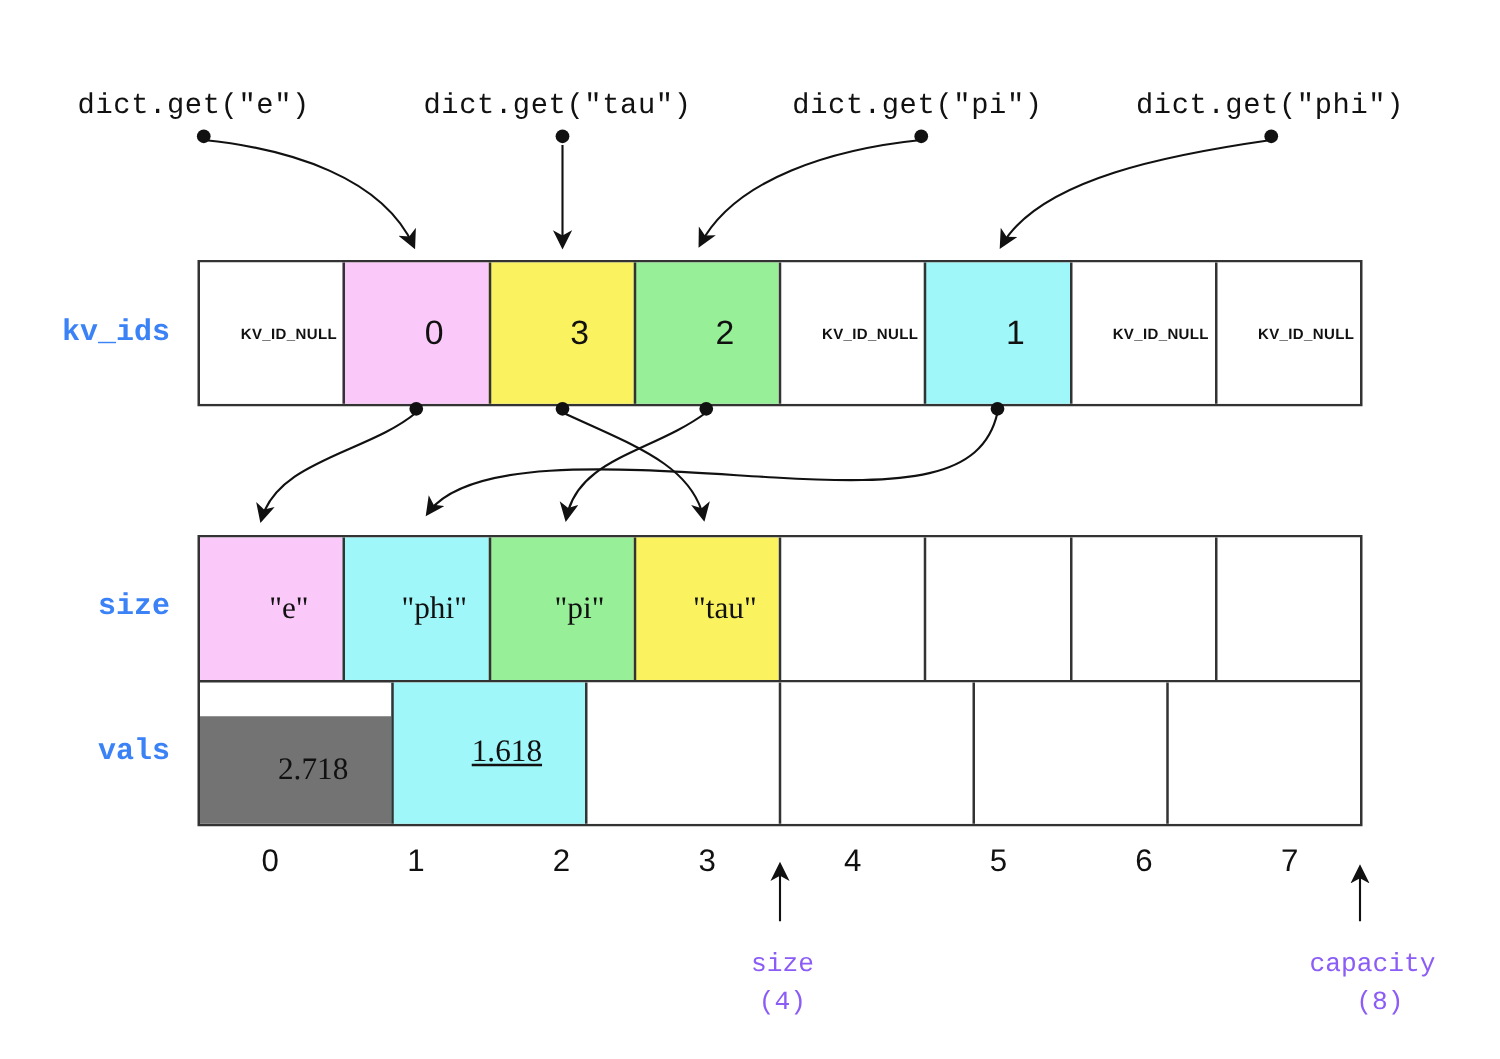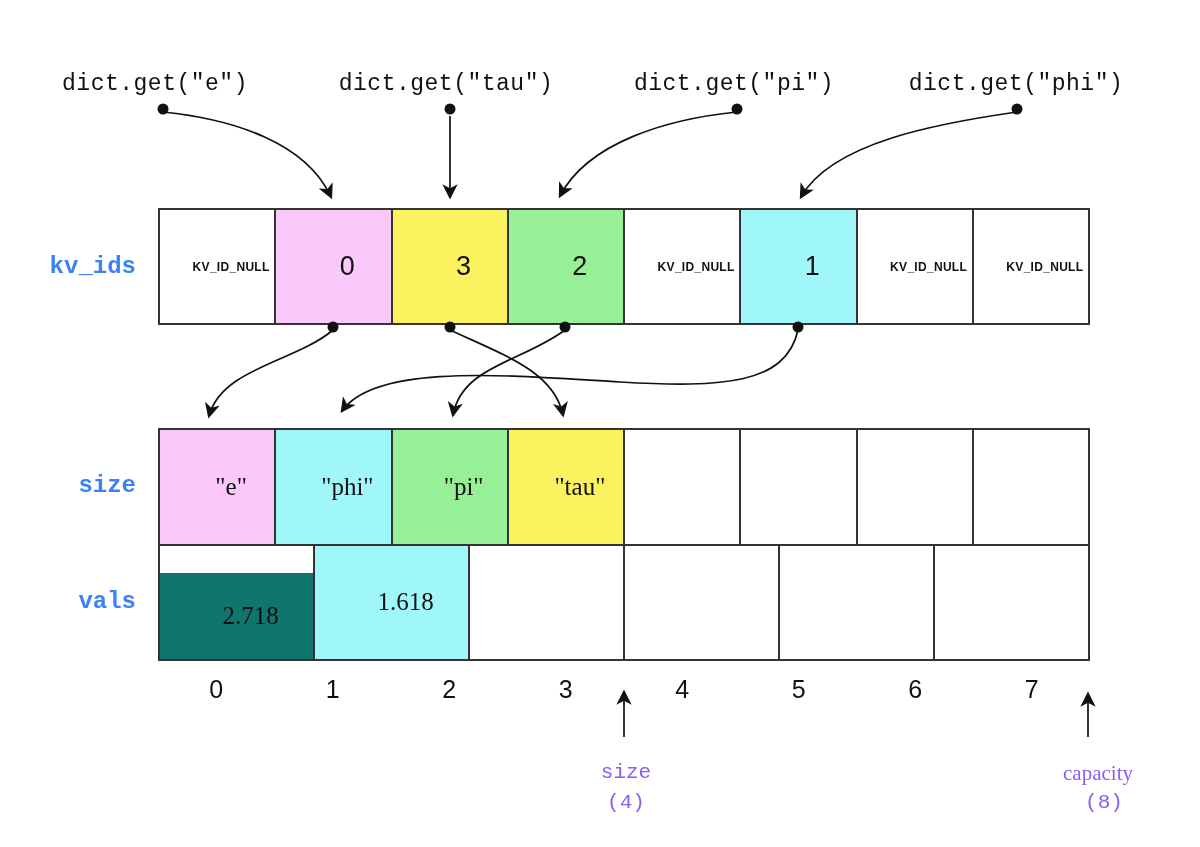--- a/index.html
+++ b/index.html
@@ -60,21 +60,21 @@
   }
 
   
   .anno{
     position:absolute;transform:translateX(-50%);
     font-family:"Liberation Mono",monospace;font-size:21px;color:#8b5cf6;
     white-space:nowrap;text-align:center;
   }
   .size-label{left:626px;top:761px;}
   .size-value{left:626px;top:791px;}
-  .cap-label{left:1098px;top:761px;font-family:Liberation Serif, serif;}
+  .cap-label{left:1098px;top:761px;}
   .cap-value{left:1104px;top:791px;}
 
   
   .overlay{position:absolute;left:0;top:0;width:1200px;height:847px;pointer-events:none;}
   .overlay path.arrow{stroke:#111;stroke-width:1.7;fill:none;}
   .overlay circle{fill:#111;}
 </style>
 </head>
 <body>
 
@@ -105,22 +105,22 @@
       <div class="cell cell-serif" style="background: rgb(250, 201, 249);">"e"</div>
       <div class="cell cell-serif" style="background: rgb(160, 247, 250);">"phi"</div>
       <div class="cell cell-serif" style="background: rgb(151, 239, 152);">"pi"</div>
       <div class="cell cell-serif" style="background: rgb(250, 242, 94);">"tau"</div>
       <div class="cell cell-serif" style="background: rgb(255, 255, 255);"></div>
       <div class="cell cell-serif" style="background: rgb(255, 255, 255);"></div>
       <div class="cell cell-serif" style="background: rgb(255, 255, 255);"></div>
       <div class="cell cell-serif" style="background: rgb(255, 255, 255);"></div>
     </div>
     <div class="gv-row">
-      <div class="cell cell-serif" style="background: #0f766e; margin-top: 27px;">2.718</div>
-      <div class="cell cell-serif" style="background: rgb(160, 247, 250);">1.618</div>
+      <div class="cell cell-serif" style="background: #737373; margin-top: 27px;">2.718</div>
+      <div class="cell cell-serif" style="background: rgb(160, 247, 250); text-decoration: underline;">1.618</div>
       <div class="cell cell-serif" style="background: rgb(255, 255, 255);"></div>
       <div class="cell cell-serif" style="background: rgb(255, 255, 255);"></div>
       <div class="cell cell-serif" style="background: rgb(255, 255, 255);"></div>
       <div class="cell cell-serif" style="background: rgb(255, 255, 255);"></div>
     </div>
   </div>
 
   <div class="indices">
     <span>0</span>
     <span>1</span>

